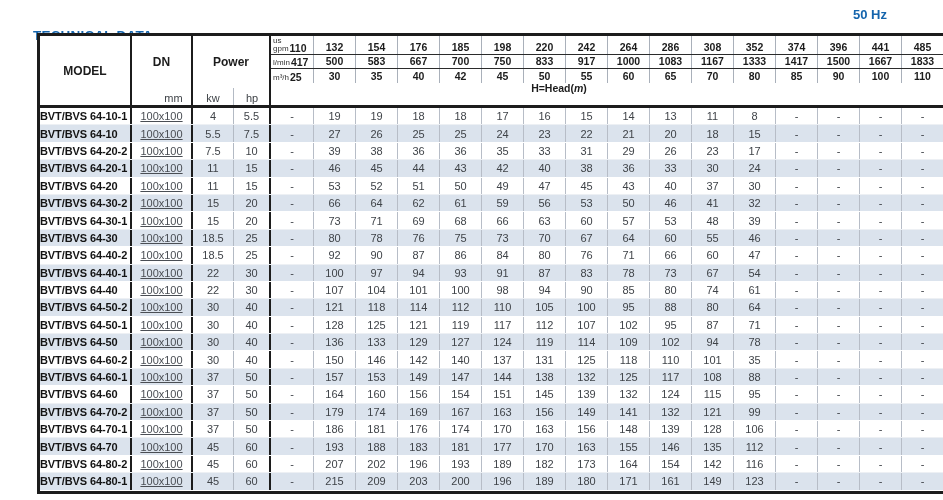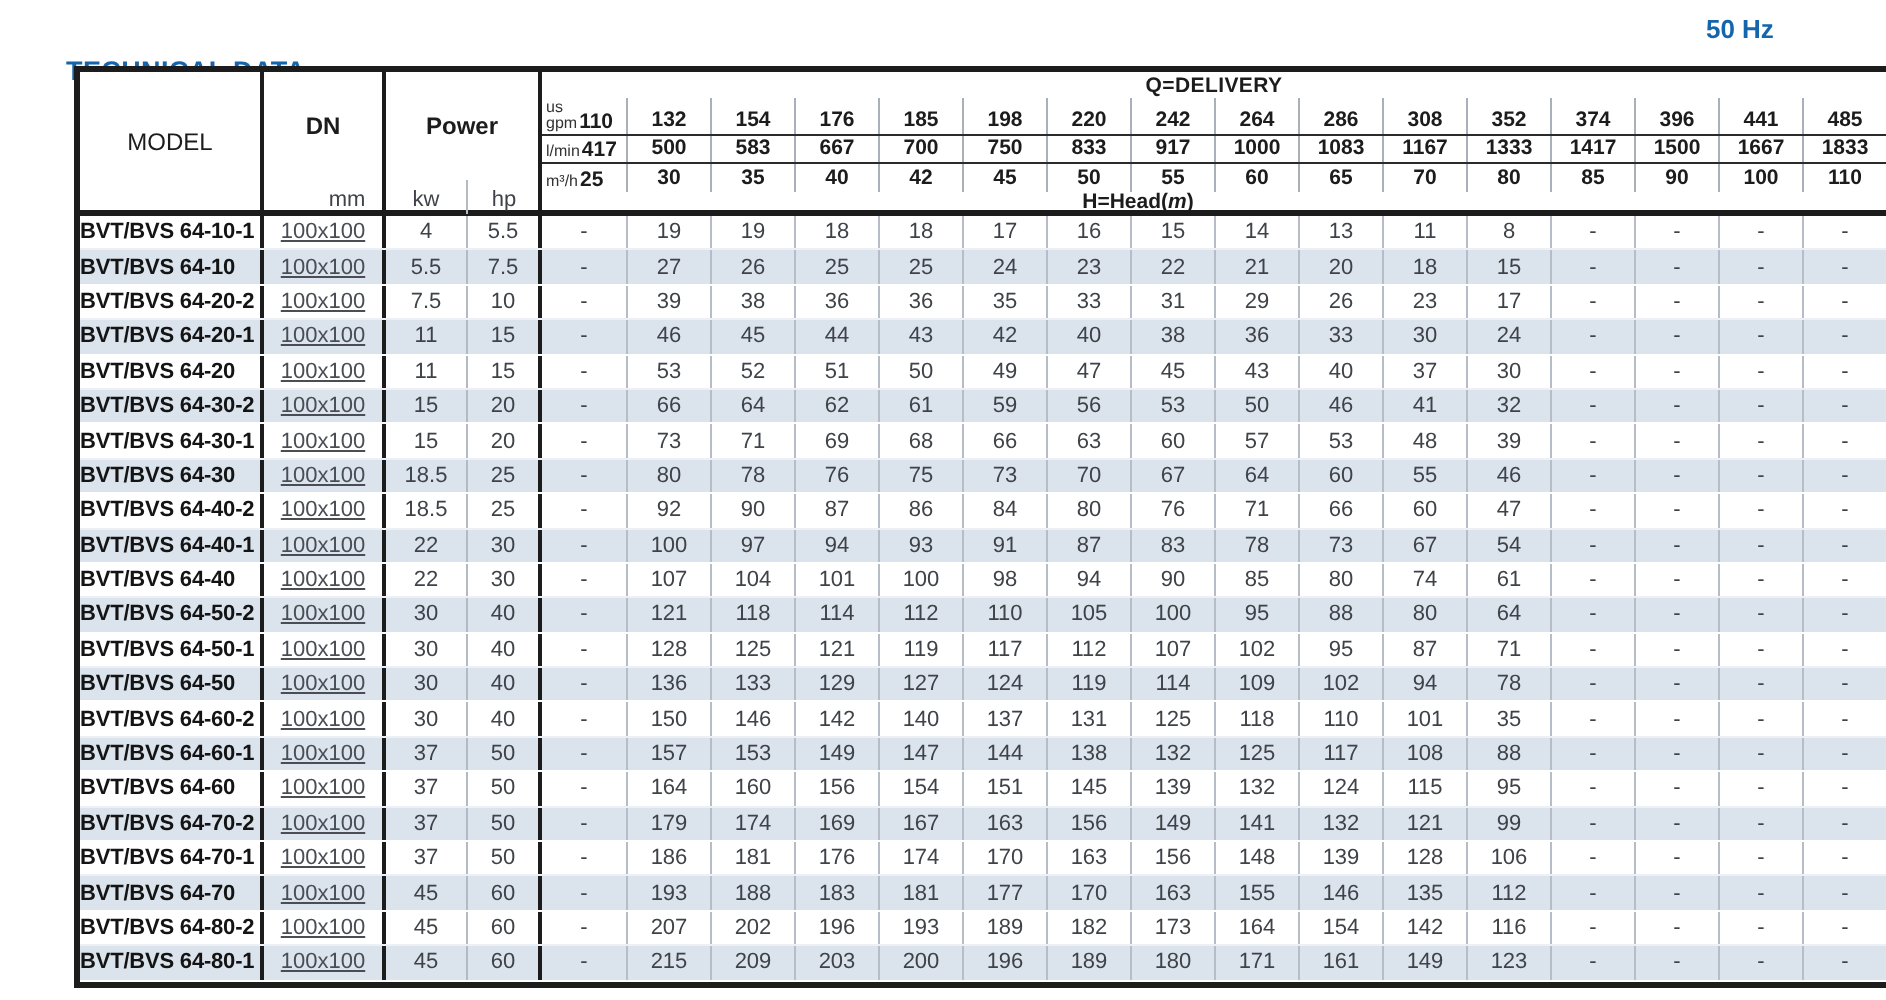--- a/index.html
+++ b/index.html
@@ -34,21 +34,21 @@
 
   
   .thead {
     display: grid;
     grid-template-columns: 92px 61px 78px 672px;
     height: 72px;
     border-bottom: 3px solid #1c1c1c;
   }
   .hc { display: flex; flex-direction: column; }
   .hc-model { justify-content: center; align-items: center; border-right: 2.5px solid #1c1c1c; }
-  .model-h { font-weight: normal; font-size: 12px; color: #1c1c1c; }
+  .model-h { font-weight: bold; font-size: 12px; color: #1c1c1c; }
   .hc-dn { border-right: 2.5px solid #1c1c1c; }
   .hc-dn .top, .hc-power .top { flex: 1 1 auto; display: flex; align-items: center; justify-content: center; }
   .dn-h, .power-h { font-weight: bold; font-size: 12px; color: #1c1c1c; }
   .hc-dn .bottom { height: 17px; display: flex; align-items: flex-end; justify-content: center; padding-bottom: 1px; font-size: 11px; color: #3f4348; padding-left: 24px; }
   .hc-power { border-right: 2.5px solid #1c1c1c; }
   .hc-power .bottom { height: 17px; display: grid; grid-template-columns: 41px 36px; }
   .hc-power .bottom span { display: flex; align-items: flex-end; justify-content: center; padding-bottom: 1px; font-size: 11px; color: #3f4348; }
   .hc-power .bottom span:first-child { border-right: 1px solid #b3bac4; }
 
   .hc-delivery { position: relative; }
@@ -65,21 +65,21 @@
   }
   .ucell {
     display: flex; align-items: flex-end; justify-content: flex-start;
     padding: 0 0 1px 2px; overflow: visible; white-space: nowrap;
   }
   .ulabel { font-size: 8px; line-height: 8px; color: #333; }
   .ulabel.two { display: inline-block; }
   .uval { font-weight: bold; font-size: 10.5px; color: #1c1c1c; margin-left: 1px; line-height: 10px; }
   .hrow-head { position: relative; height: 10.5px; }
   .h-head {
-    position: absolute; left: 298px; top: -1px; transform: translateX(-50%);
+    position: absolute; left: 288px; top: -1px; transform: translateX(-50%);
     font-weight: bold; font-size: 10.5px; color: #1c1c1c; white-space: nowrap;
   }
   .h-head .it { font-style: italic; font-weight: bold; }
 
   
   .trow { height: 17.4px; border-bottom: 1px solid #edf0f4; }
   .trow.stripe { background: #dbe3ed; border-bottom: 1px solid #ffffff; }
   .trow > div { display: flex; align-items: center; justify-content: center; font-size: 11px; color: #3f4348; overflow: hidden; white-space: nowrap; }
   .c-model {
     justify-content: flex-start !important; padding-left: 0;
@@ -118,23 +118,20 @@
     <div class="hc hc-power">
       <div class="top">
           <span class="power-h">Power</span>
         </div>
       <div class="bottom">
         <span>kw</span>
         <span>hp</span>
       </div>
     </div>
     <div class="hc hc-delivery">
-      <div class="qrow">
-          <span class="q-label">Q=DELIVERY</span>
-        </div>
       <div class="urow gpm">
         <div class="ucell">
           <span class="ulabel two"><span>us</span><br><span>gpm</span></span>
           <span class="uval">110</span>
         </div>
       <div class="hval">132</div>
           <div class="hval">154</div>
           <div class="hval">176</div>
           <div class="hval">185</div>
           <div class="hval">198</div>

